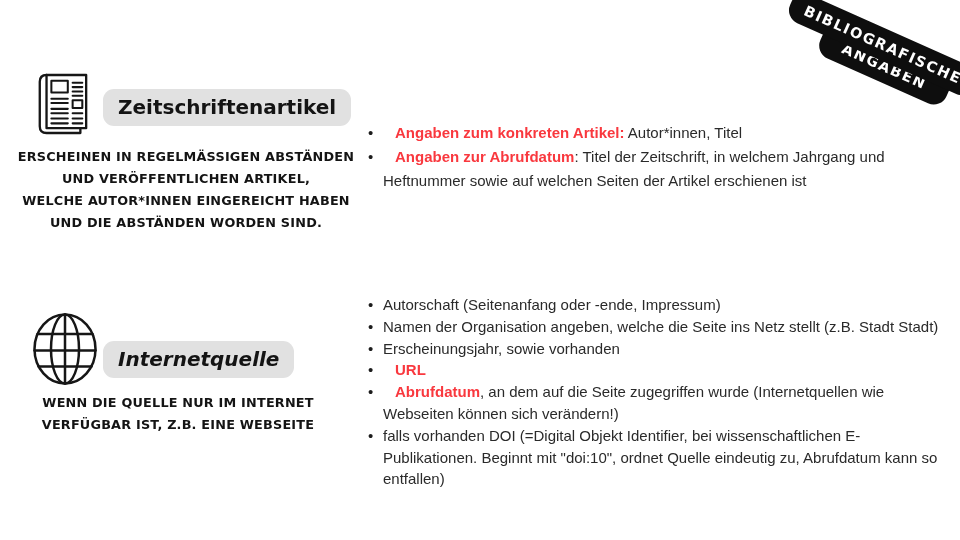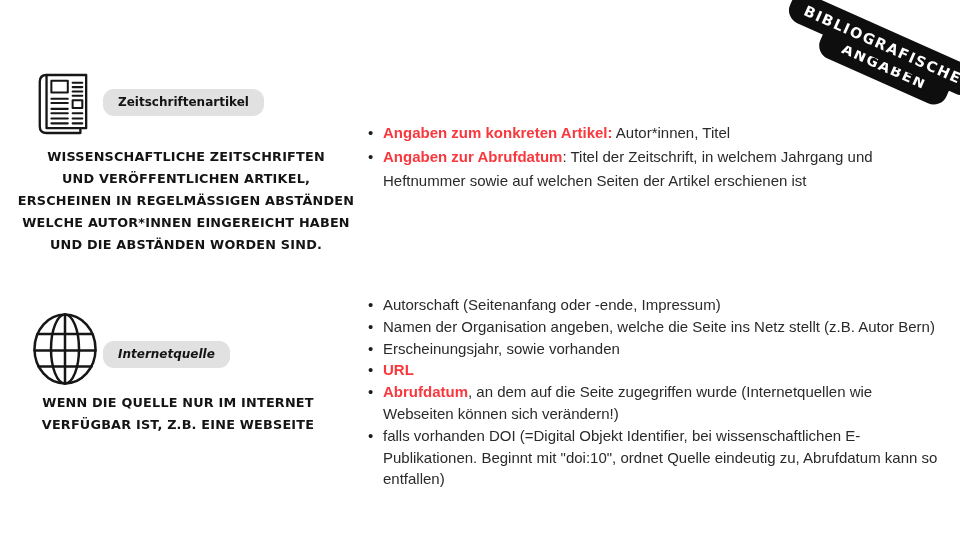--- a/index.html
+++ b/index.html
@@ -28,40 +28,40 @@
 
   
   .icon{position:absolute;}
   .icon svg{display:block;}
   .icon-newspaper{left:33px;top:71px;}
   .icon-globe{left:32px;top:311px;}
 
   
   .pill{position:absolute;background:var(--pill-bg);border-radius:11px;
     color:var(--ink);font-family:"DejaVu Sans",sans-serif;font-weight:700;
-    font-size:12px;padding:6px 15px 7px;white-space:nowrap;}
+    font-size:20px;padding:6px 15px 7px;white-space:nowrap;}
   .pill1{left:103px;top:89px;}
   .pill2{left:103px;top:341px;font-style:italic;}
 
   
   .note{position:absolute;text-align:center;color:var(--ink);
     font-family:"DejaVu Sans",sans-serif;font-weight:700;font-size:12.8px;
     line-height:22px;letter-spacing:.2px;}
   .note1{left:8px;top:146px;width:356px;}
   .note2{left:0px;top:392px;width:356px;}
   .note-line{white-space:nowrap;}
 
   
   .blist{position:absolute;width:572px;color:var(--body-text);font-size:15px;}
   .list1{left:368px;top:121px;line-height:24px;}
   .list2{left:368px;top:294px;line-height:21.8px;}
   .li{display:flex;align-items:flex-start;}
   .bullet{flex:0 0 15px;width:15px;color:#1c1c1c;}
   .li-text{flex:1;}
-  .seg-red-bold{color:var(--accent-red);font-weight:700;}
+  .seg-red-bold{color:var(--accent-red);font-weight:700;margin-left:12px;}
 </style>
 </head>
 <body>
 
 <div class="slide">
 
   <div class="badge">
     <div class="badge-line l1">BIBLIOGRAFISCHE</div>
     <div class="badge-line l2">ANGABEN</div>
   </div>
@@ -76,23 +76,22 @@
         <path d="M19 28.5 H36 M19 33 H36"></path>
         <rect x="41" y="30" width="10" height="8"></rect>
         <path d="M19 39 H36 M19 43.5 H36 M41 43.5 H51"></path>
         <path d="M19 49 H36 M41 49 H51"></path>
         <path d="M19 54 H36 M41 54 H51"></path>
       </g>
     </svg>
   </div>
   <div class="pill pill1">Zeitschriftenartikel</div>
   <div class="note note1">
-      <div class="note-line">WISSENSCHAFTLICHE ZEITSCHRIFTEN</div>
+      <div class="note-line">ERSCHEINEN IN REGELMÄSSIGEN ABSTÄNDEN</div>
       <div class="note-line">UND VERÖFFENTLICHEN ARTIKEL,</div>
-      <div class="note-line">ERSCHEINEN IN REGELMÄSSIGEN ABSTÄNDEN</div>
       <div class="note-line">WELCHE AUTOR*INNEN EINGEREICHT HABEN</div>
       <div class="note-line">UND DIE ABSTÄNDEN WORDEN SIND.</div>
     </div>
 
   <div class="icon icon-globe">
     <svg width="66" height="76" viewBox="0 0 66 76" fill="none" stroke="#161616" stroke-width="2.5" stroke-linecap="round">
       <ellipse cx="33" cy="38" rx="30.5" ry="34.5"></ellipse>
       <ellipse cx="33" cy="38" rx="14" ry="34.5"></ellipse>
       <path d="M33 3.5 V72.5"></path>
       <path d="M5.5 23 H60.5"></path>
@@ -116,21 +115,21 @@
         <span class="li-text"><span class="seg-red-bold">Angaben zur Abrufdatum</span><span class="seg-normal">: Titel der Zeitschrift, in welchem Jahrgang und Heftnummer sowie auf welchen Seiten der Artikel erschienen ist</span></span>
       </div>
     </div>
   <div class="blist list2">
       <div class="li">
         <span class="bullet">•</span>
         <span class="li-text"><span class="seg-normal">Autorschaft (Seitenanfang oder -ende, Impressum)</span></span>
       </div>
       <div class="li">
         <span class="bullet">•</span>
-        <span class="li-text"><span class="seg-normal">Namen der Organisation angeben, welche die Seite ins Netz stellt (z.B. Autor Bern)</span></span>
+        <span class="li-text"><span class="seg-normal">Namen der Organisation angeben, welche die Seite ins Netz stellt (z.B. Stadt Stadt)</span></span>
       </div>
       <div class="li">
         <span class="bullet">•</span>
         <span class="li-text"><span class="seg-normal">Erscheinungsjahr, sowie vorhanden</span></span>
       </div>
       <div class="li">
         <span class="bullet">•</span>
         <span class="li-text"><span class="seg-red-bold">URL</span></span>
       </div>
       <div class="li">

